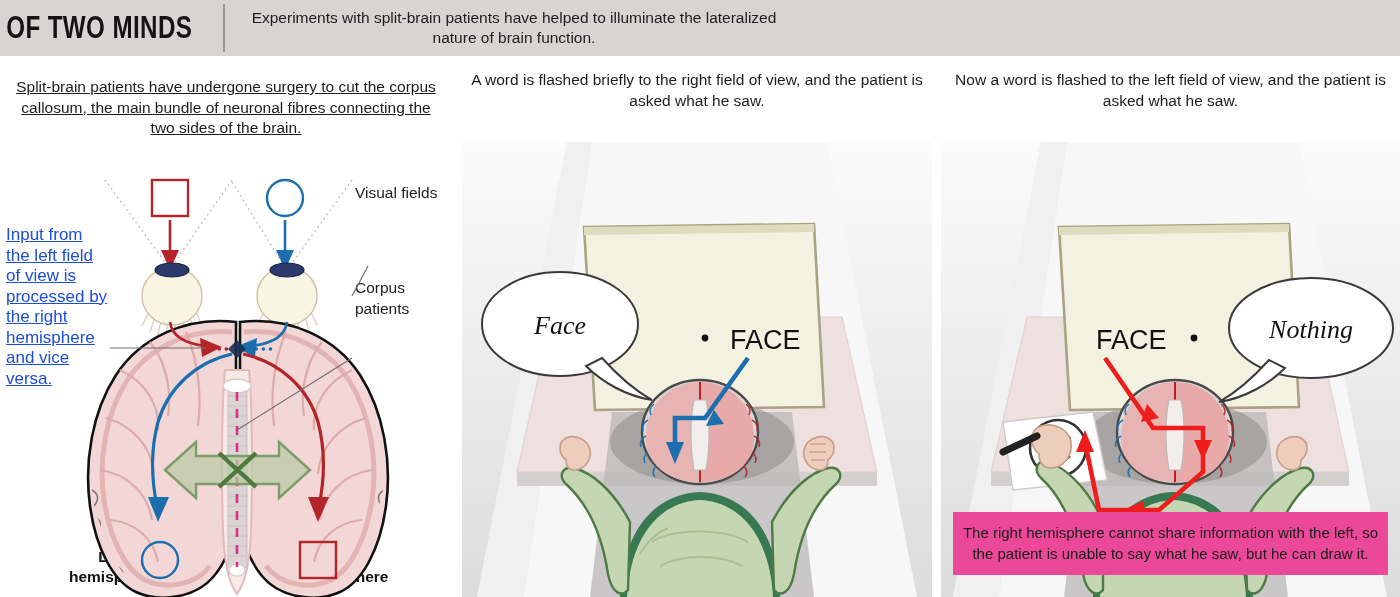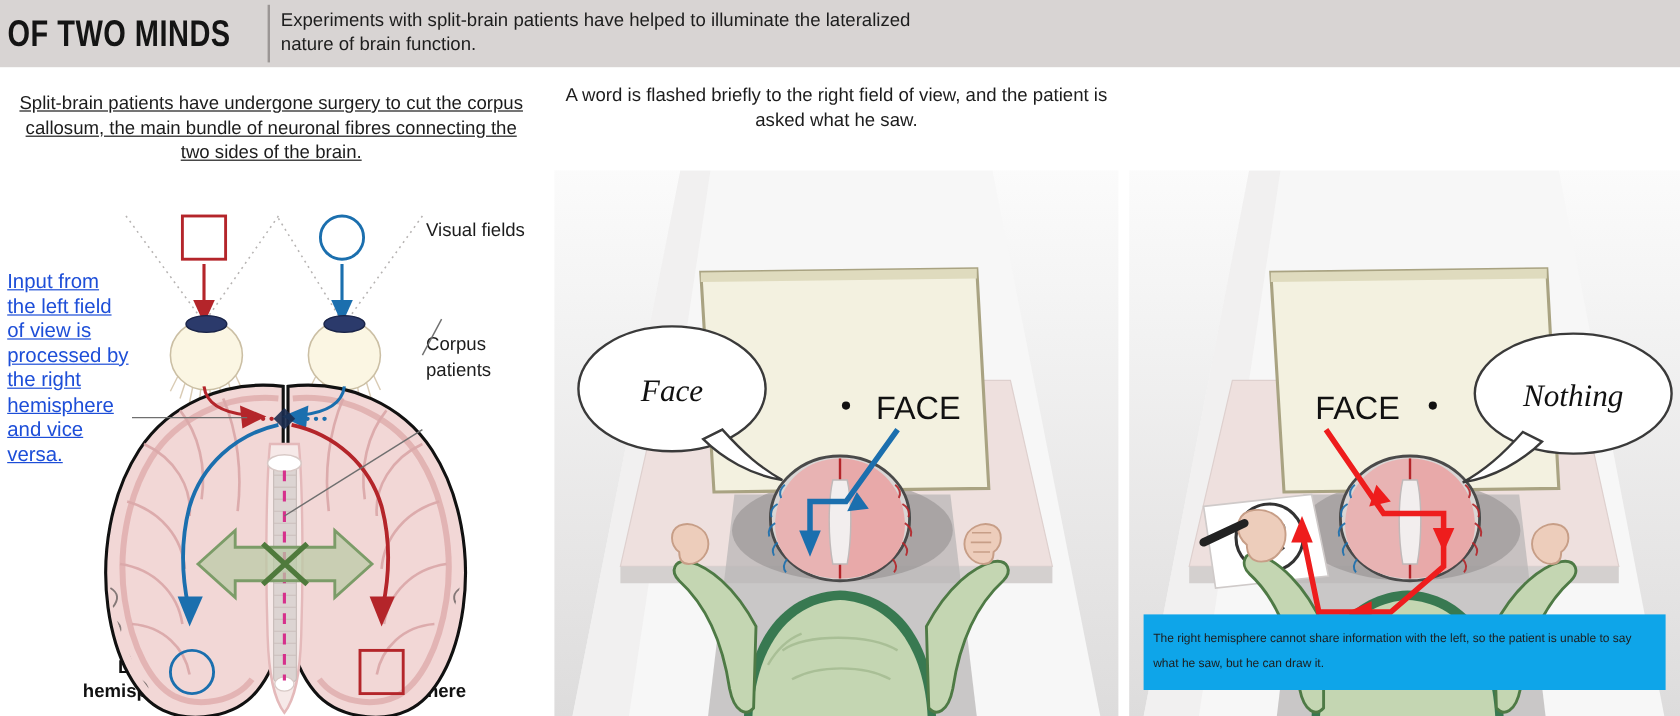--- a/index.html
+++ b/index.html
@@ -8,21 +8,21 @@
     background: #ffffff;
     font-family: "Liberation Sans", sans-serif;
     overflow: hidden;
   }
   #root { position: relative; width: 1400px; height: 597px; background:#fff; }
 
   
   .header {
     position: absolute; left: 0; top: 0; width: 1400px; height: 56px;
     background: #d8d4d3;
-    display: flex; align-items: center;
+    display: flex; align-items: center; text-align: center;
   }
   .header-title {
     font-family: "Liberation Sans", sans-serif;
     font-weight: 700;
     font-size: 31px;
     letter-spacing: 0.5px;
     color: #141414;
     padding-left: 8px;
     transform: scaleX(0.78);
     transform-origin: left center;
@@ -49,22 +49,22 @@
     overflow: hidden;
   }
 
   .caption-top {
     position: absolute; left: 0; top: 0; width: 100%;
     text-align: center; font-size: 15.5px; line-height: 20.5px; color: #1c1c1c;
   }
 
   .caption-box {
     position: absolute; left: 30px; right: 30px; bottom: 22px;
-    background: #0ea5e9; padding: 10px 8px 11px;
-    font-size: 10px; line-height: 21px; color: #1c1c1c;
+    background: #ec4899; padding: 10px 8px 11px;
+    text-align: center; font-size: 15px; line-height: 21px; color: #1c1c1c;
   }
   #panel-right .caption-box { left: 12px; right: 12px; }
 
   
   .lp-intro {
     position: absolute; left: 14px; top: 7px; width: 424px;
     text-align: center; font-size: 15.5px; line-height: 20.5px; color:#1c1c1c;text-decoration:underline;
   }
   .lp-input {
     position: absolute; left: 6px; top: 155px; width: 104px;
@@ -358,20 +358,21 @@
           <ellipse cx="98" cy="182" rx="78" ry="52" fill="#fff" stroke="#3a3a3a" stroke-width="2"></ellipse>
           <path d="M140,216 C158,236 172,248 190,258 C164,254 140,240 124,224 Z" fill="#fff" stroke="#3a3a3a" stroke-width="2"></path>
           <text x="98" y="192" text-anchor="middle" font-family="Liberation Serif, serif" font-style="italic" font-size="26" fill="#111">Face</text>
         </g>
       </svg>
     </div>
 
   </div>
 
   <div class="panel" id="panel-right">
+    <div class="caption-top">Now a word is flashed to the left field of view, and the patient is asked what he saw.</div>
 
     <div class="scene">
       <svg width="459" height="455" viewBox="0 0 459 455">
         <path d="M100,0 L358,0 L446,455 L12,455 Z" fill="#f7f7f7"></path>
         <path d="M100,0 L126,0 L58,455 L12,455 Z" fill="#efeeee" opacity="0.8"></path>
 
         <path d="M86,175 L374,175 L408,330 L50,330 Z" fill="#eee0de" stroke="#ded0ce" stroke-width="1"></path>
         <path d="M50,330 L408,330 L408,344 L50,344 Z" fill="#d4d0cf"></path>
 
         <path d="M145,270 L325,270 L347,455 L123,455 Z" fill="#b9b7b7" opacity="0.75"></path>

